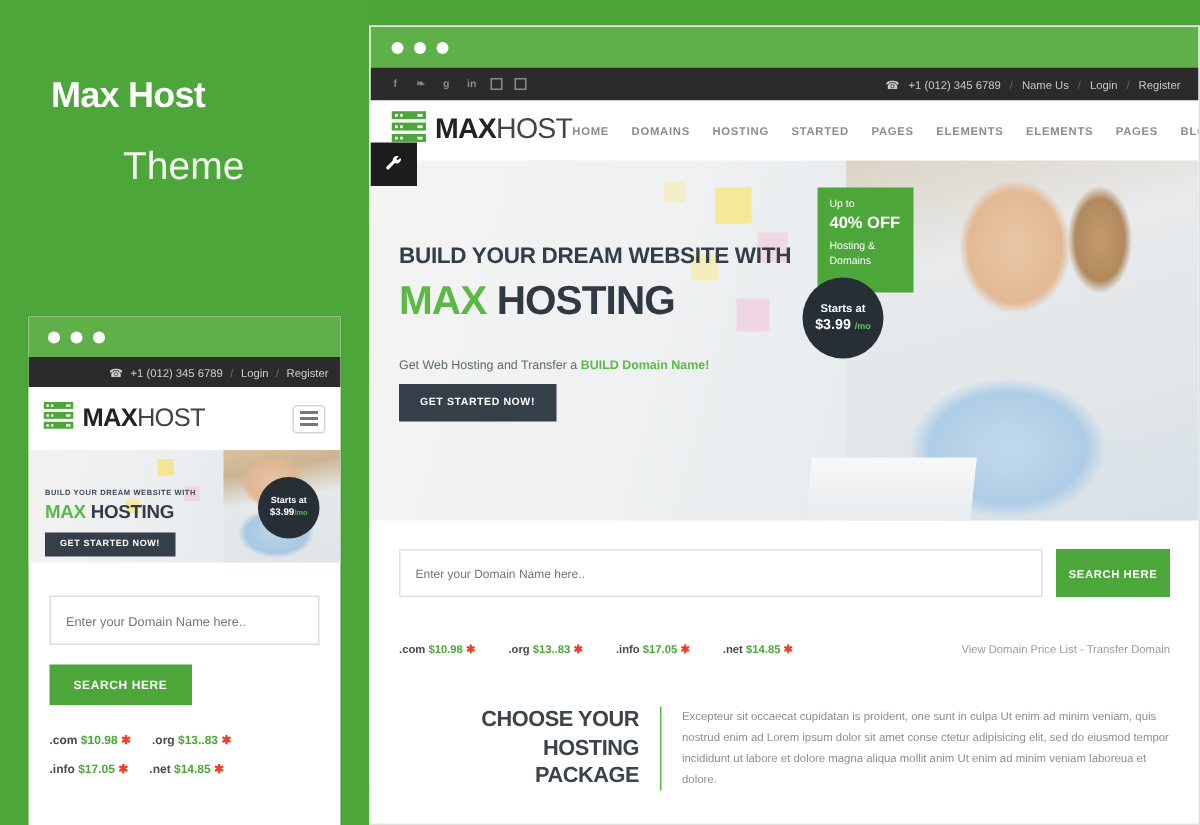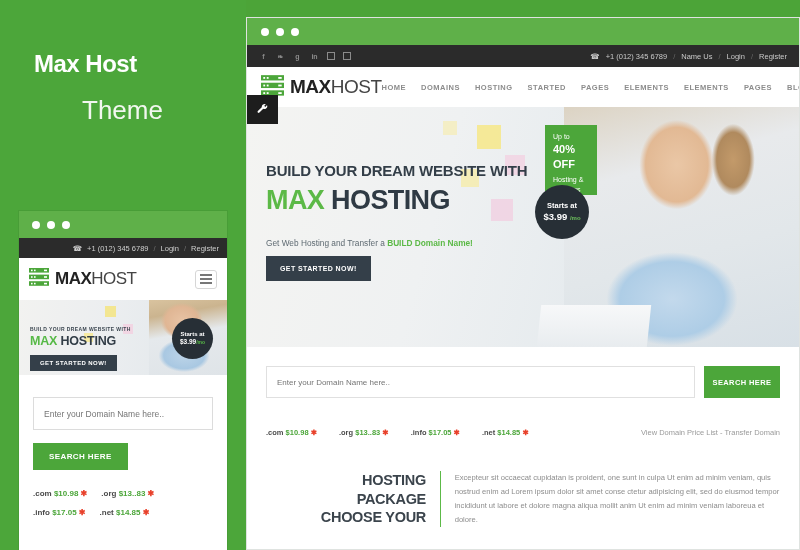--- a/index.html
+++ b/index.html
@@ -182,21 +182,21 @@
   #hero-p2 {
     position:absolute; left:19px; top:131px; font-size:8.3px; color:#5e6a72;
   }
   #hero-p2 .g { color:#5cb947; font-weight:bold; }
   #hero-btn {
     position:absolute; left:19px; top:149px; background:#343f49; color:#fff;
     font-size:7px; font-weight:bold; letter-spacing:.4px; padding:9px 14px;
   }
 
   #offer-box {
-    position:absolute; left:298px; top:18px; width:52px; height:70px;
+    position:absolute; left:298px; top:18px; width:64px; height:70px;
     background:#4ca63a; color:#fff; padding:7px 8px; line-height:1.35;
   }
   #offer-box .o1 { font-size:7px; }
   #offer-box .o2 { font-size:11px; font-weight:bold; margin:1px 0 3px; }
   #offer-box .o3 { font-size:7px; }
   #offer-box .o4 { font-size:7px; }
 
   #price-circle {
     position:absolute; left:288px; top:78px; width:54px; height:54px;
     border-radius:50%; background:#272f36; color:#fff;
@@ -438,20 +438,20 @@
       <span><span class="tld">.com</span> <span class="amt">$10.98</span> <span class="star">✱</span></span>
       <span><span class="tld">.org</span> <span class="amt">$13..83</span> <span class="star">✱</span></span>
       <span><span class="tld">.info</span> <span class="amt">$17.05</span> <span class="star">✱</span></span>
       <span><span class="tld">.net</span> <span class="amt">$14.85</span> <span class="star">✱</span></span>
     </div>
     <div id="d-links">View Domain Price List - Transfer Domain</div>
   </div>
 
   <div id="package-zone">
     <div id="pkg-heading">
+      <div>CHOOSE YOUR</div>
       <div>HOSTING PACKAGE</div>
-      <div>CHOOSE YOUR</div>
     </div>
     <div id="pkg-rule"></div>
     <div id="pkg-text">Excepteur sit occaecat cupidatan is proident, one sunt in culpa Ut enim ad minim veniam, quis nostrud enim ad Lorem ipsum dolor sit amet conse ctetur adipisicing elit, sed do eiusmod tempor incididunt ut labore et dolore magna aliqua mollit anim Ut enim ad minim veniam laboreua et dolore.</div>
   </div>
 
 </div>
 
 </body></html>

